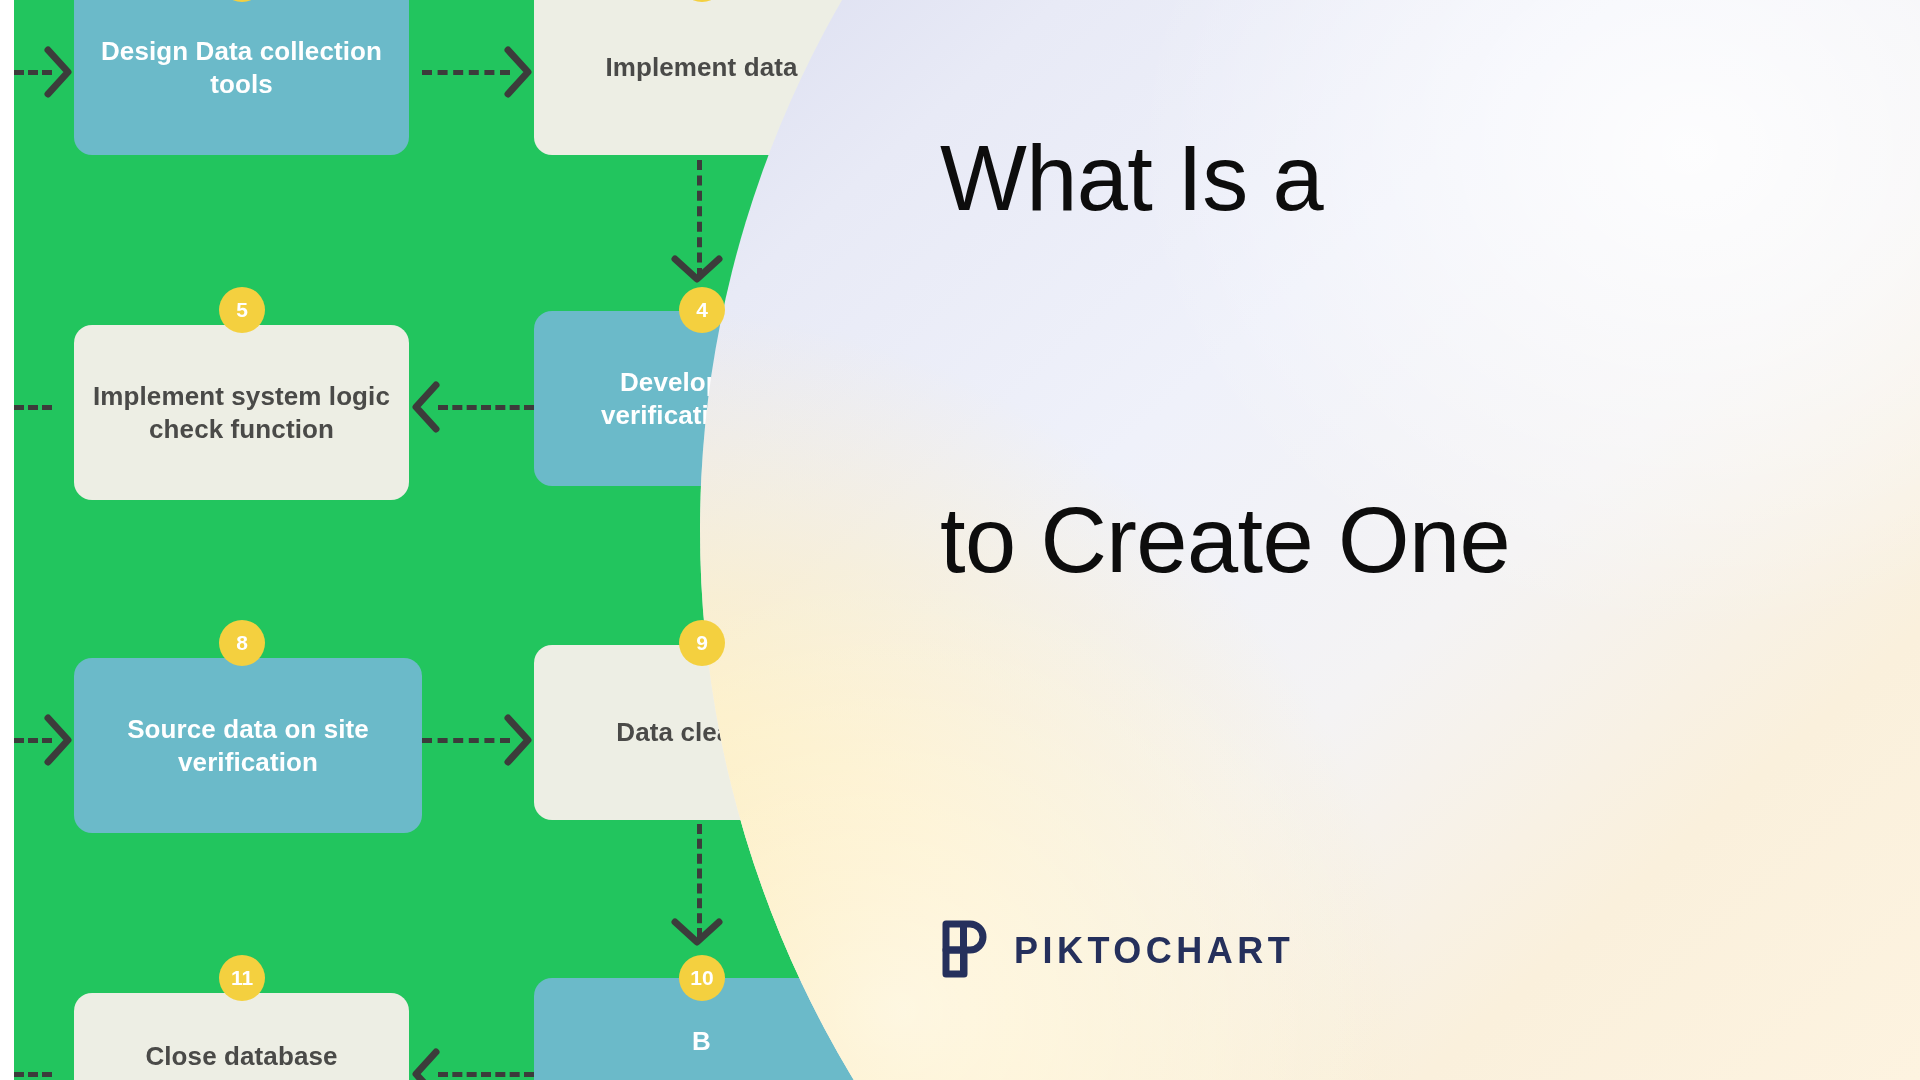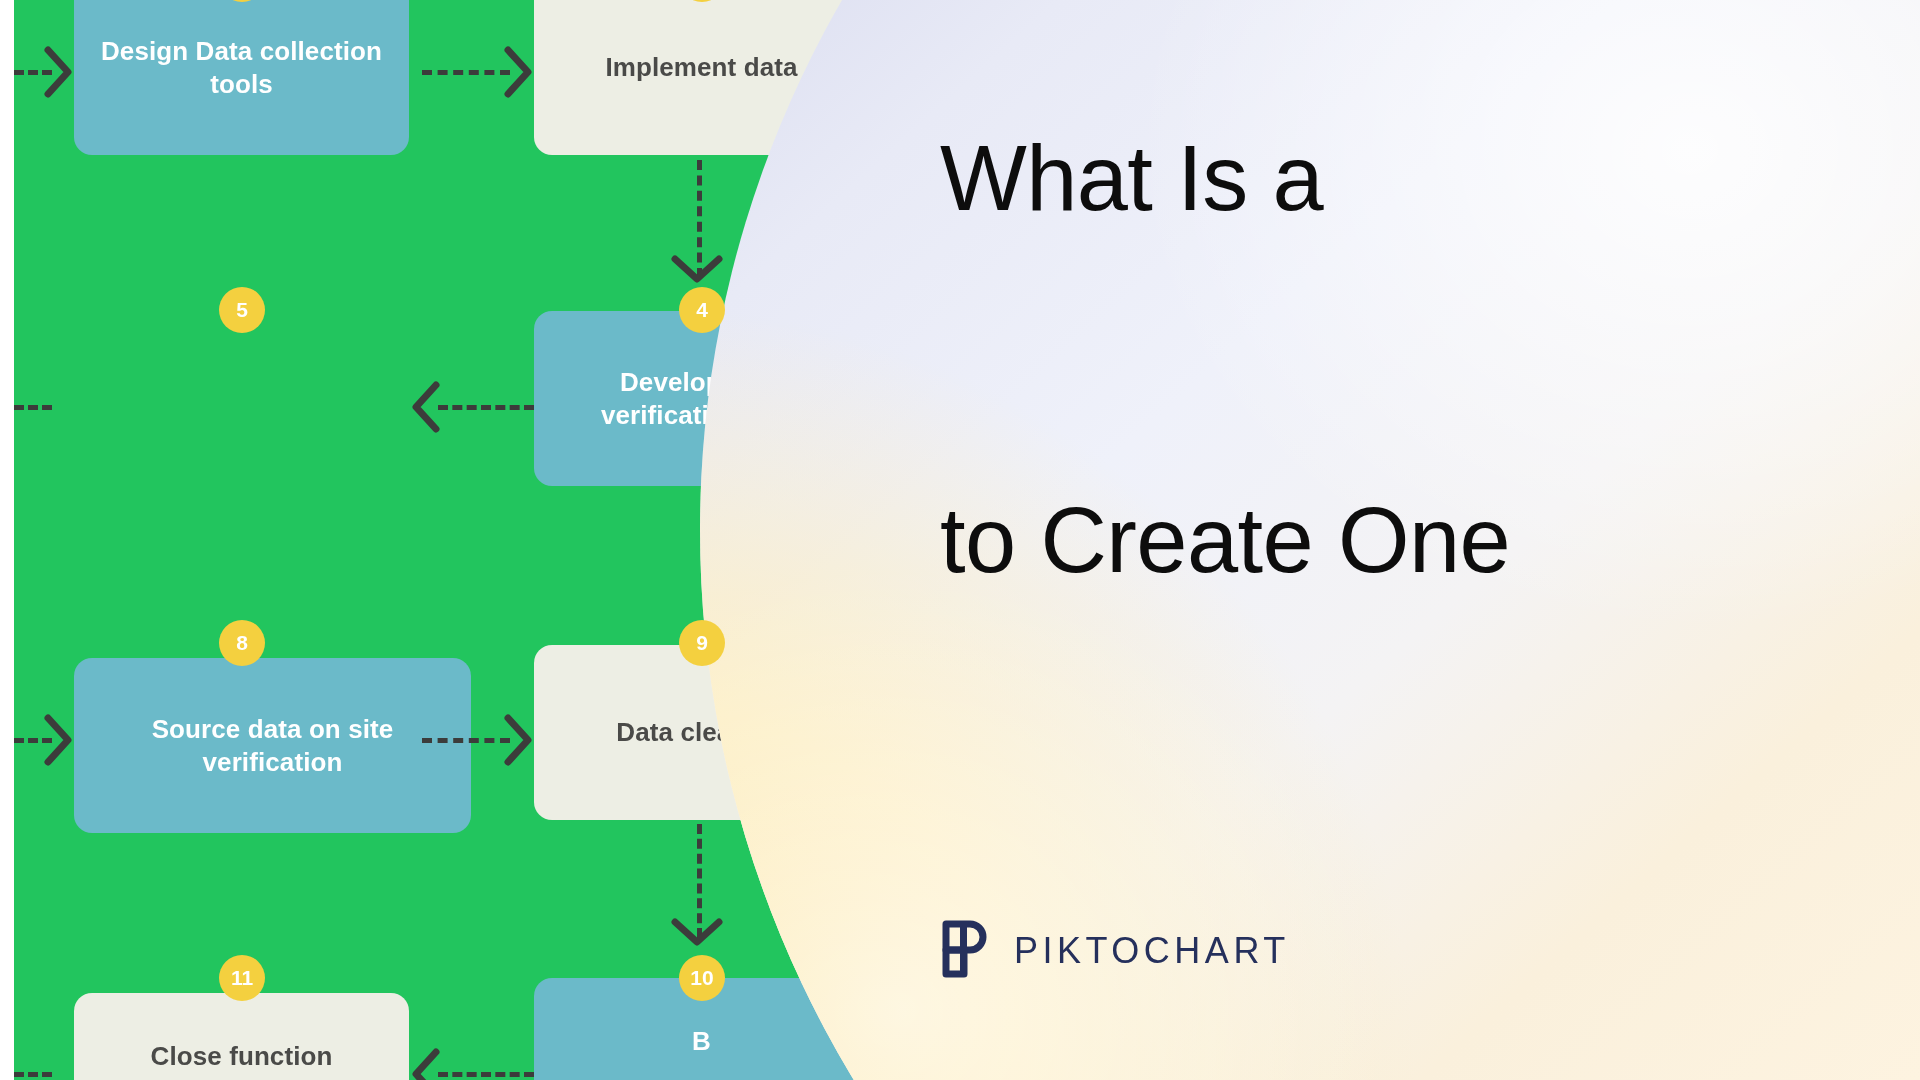--- a/index.html
+++ b/index.html
@@ -80,21 +80,21 @@
     color:#0D0D0D;
     letter-spacing:-0.6px;
   }
 
   #brand-logo{
     position:absolute; left:940px; top:918px;
     display:flex; align-items:center; gap:22px;
   }
   #brand-logo .mark{ display:block; }
   #brand-logo .wordmark{
-    font-size:36px; font-weight:normal;
+    font-size:36px; font-weight:bold;
     letter-spacing:4.5px; color:#25305C;
   }
 </style>
 </head>
 <body>
 
 <div id="flow-canvas">
 
   <div class="conn-h" style="left:-14px; top:70px; width:52px;"></div>
   <div class="chev" style="left:30px; top:46px;">
@@ -124,40 +124,43 @@
     
   </div>
 
   <div class="conn-v" style="left:683px; top:160px; height:118px;"></div>
   <div class="chev" style="left:657px; top:255px;">
     <svg width="52" height="30" viewBox="0 0 52 30">
         <path d="M4 4 L26 24 L48 4" stroke="#3C3C3B" stroke-width="7" fill="none" stroke-linecap="round" stroke-linejoin="round"></path>
       </svg>
   </div>
 
+  <div class="node cream" style="left:60px; top:325px; width:335px; height:175px; font-size:26px;">
+    <span>Implement system logic check function</span>
+  </div>
   <div class="badge" style="left:205px; top:287px;">
     <span>5</span>
   </div>
 
   <div class="node teal" style="left:520px; top:311px; width:335px; height:175px; font-size:26px;">
     <span>Develop data verification plan</span>
   </div>
   <div class="badge" style="left:665px; top:287px;">
     <span>4</span>
   </div>
 
   <div class="conn-h" style="left:424px; top:405px; width:96px;"></div>
   <div class="chev" style="left:396px; top:381px;">
     <svg width="30" height="52" viewBox="0 0 30 52">
         <path d="M26 4 L6 26 L26 48" stroke="#3C3C3B" stroke-width="7" fill="none" stroke-linecap="round" stroke-linejoin="round"></path>
       </svg>
   </div>
   <div class="conn-h" style="left:-14px; top:405px; width:52px;"></div>
 
-  <div class="node teal" style="left:60px; top:658px; width:397px; height:175px; font-size:26px;">
+  <div class="node teal" style="left:60px; top:658px; width:348px; height:175px; font-size:26px;">
     <span>Source data on site verification</span>
   </div>
   <div class="badge" style="left:205px; top:620px;">
     <span>8</span>
   </div>
 
   <div class="conn-h" style="left:-14px; top:738px; width:52px;"></div>
   <div class="chev" style="left:30px; top:714px;">
     <svg width="30" height="52" viewBox="0 0 30 52">
         <path d="M4 4 L24 26 L4 48" stroke="#3C3C3B" stroke-width="7" fill="none" stroke-linecap="round" stroke-linejoin="round"></path>
@@ -179,21 +182,21 @@
   </div>
 
   <div class="conn-v" style="left:683px; top:824px; height:114px;"></div>
   <div class="chev" style="left:657px; top:918px;">
     <svg width="52" height="30" viewBox="0 0 52 30">
         <path d="M4 4 L26 24 L48 4" stroke="#3C3C3B" stroke-width="7" fill="none" stroke-linecap="round" stroke-linejoin="round"></path>
       </svg>
   </div>
 
   <div class="node cream" style="left:60px; top:993px; width:335px; height:175px; font-size:26px;">
-    <span style="position:relative; top:-24px;">Close function</span>
+    <span style="position:relative; top:-24px;">Close database</span>
   </div>
   <div class="badge" style="left:205px; top:955px;">
     <span>11</span>
   </div>
 
   <div class="node teal" style="left:520px; top:978px; width:335px; height:175px; font-size:26px;">
     <span style="position:relative; top:-24px;">B</span>
   </div>
   <div class="badge" style="left:665px; top:955px;">
     <span>10</span>

